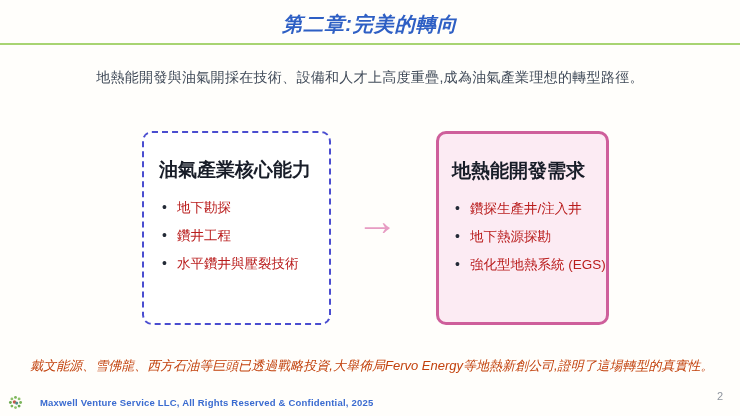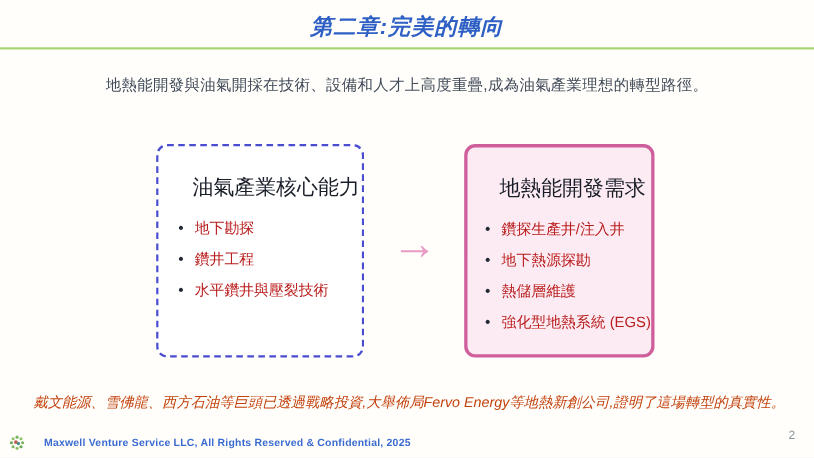--- a/index.html
+++ b/index.html
@@ -46,32 +46,32 @@
     border-radius: 10px;
     padding: 24px 15px 0 15px;
   }
   .card-left {
     left: 142px;
     width: 189px;
     border: 2px dashed #4a4dd0;
     background: #ffffff;
   }
   .card-right {
-    left: 422px;
+    left: 436px;
     width: 173px;
     border: 3px solid #ce5f9b;
     background: #fcebf3;
     padding-left: 13px;
     padding-right: 8px;
   }
   .card-title {
     font-size: 19px;
-    font-weight: normal;
+    font-weight: bold;
     color: #181d28;
-    margin: 0 0 16px 16px;
+    margin: 0 0 16px 0;
     white-space: nowrap;
   }
   .bullets {
     list-style: none;
     margin: 0; padding: 0;
     font-size: 13.5px;
     color: #b91c1c;
   }
   .bullets li {
     position: relative;
@@ -149,21 +149,20 @@
     </ul>
   </div>
 
   <div class="arrow">→</div>
 
   <div class="card card-right">
     <h2 class="card-title">地熱能開發需求</h2>
     <ul class="bullets">
       <li>鑽探生產井/注入井</li>
       <li>地下熱源探勘</li>
-      <li>熱儲層維護</li>
       <li>強化型地熱系統 (EGS)</li>
     </ul>
   </div>
 
   <div class="bottom-note">戴文能源、雪佛龍、西方石油等巨頭已透過戰略投資,大舉佈局Fervo Energy等地熱新創公司,證明了這場轉型的真實性。</div>
 
   <div class="footer">
     <svg class="footer-logo" viewBox="0 0 20 20" aria-hidden="true">
       <circle cx="10" cy="3.2" r="1.9" fill="#7bb45a"></circle>
       <circle cx="14.8" cy="5.2" r="1.9" fill="#8fc36b"></circle>

